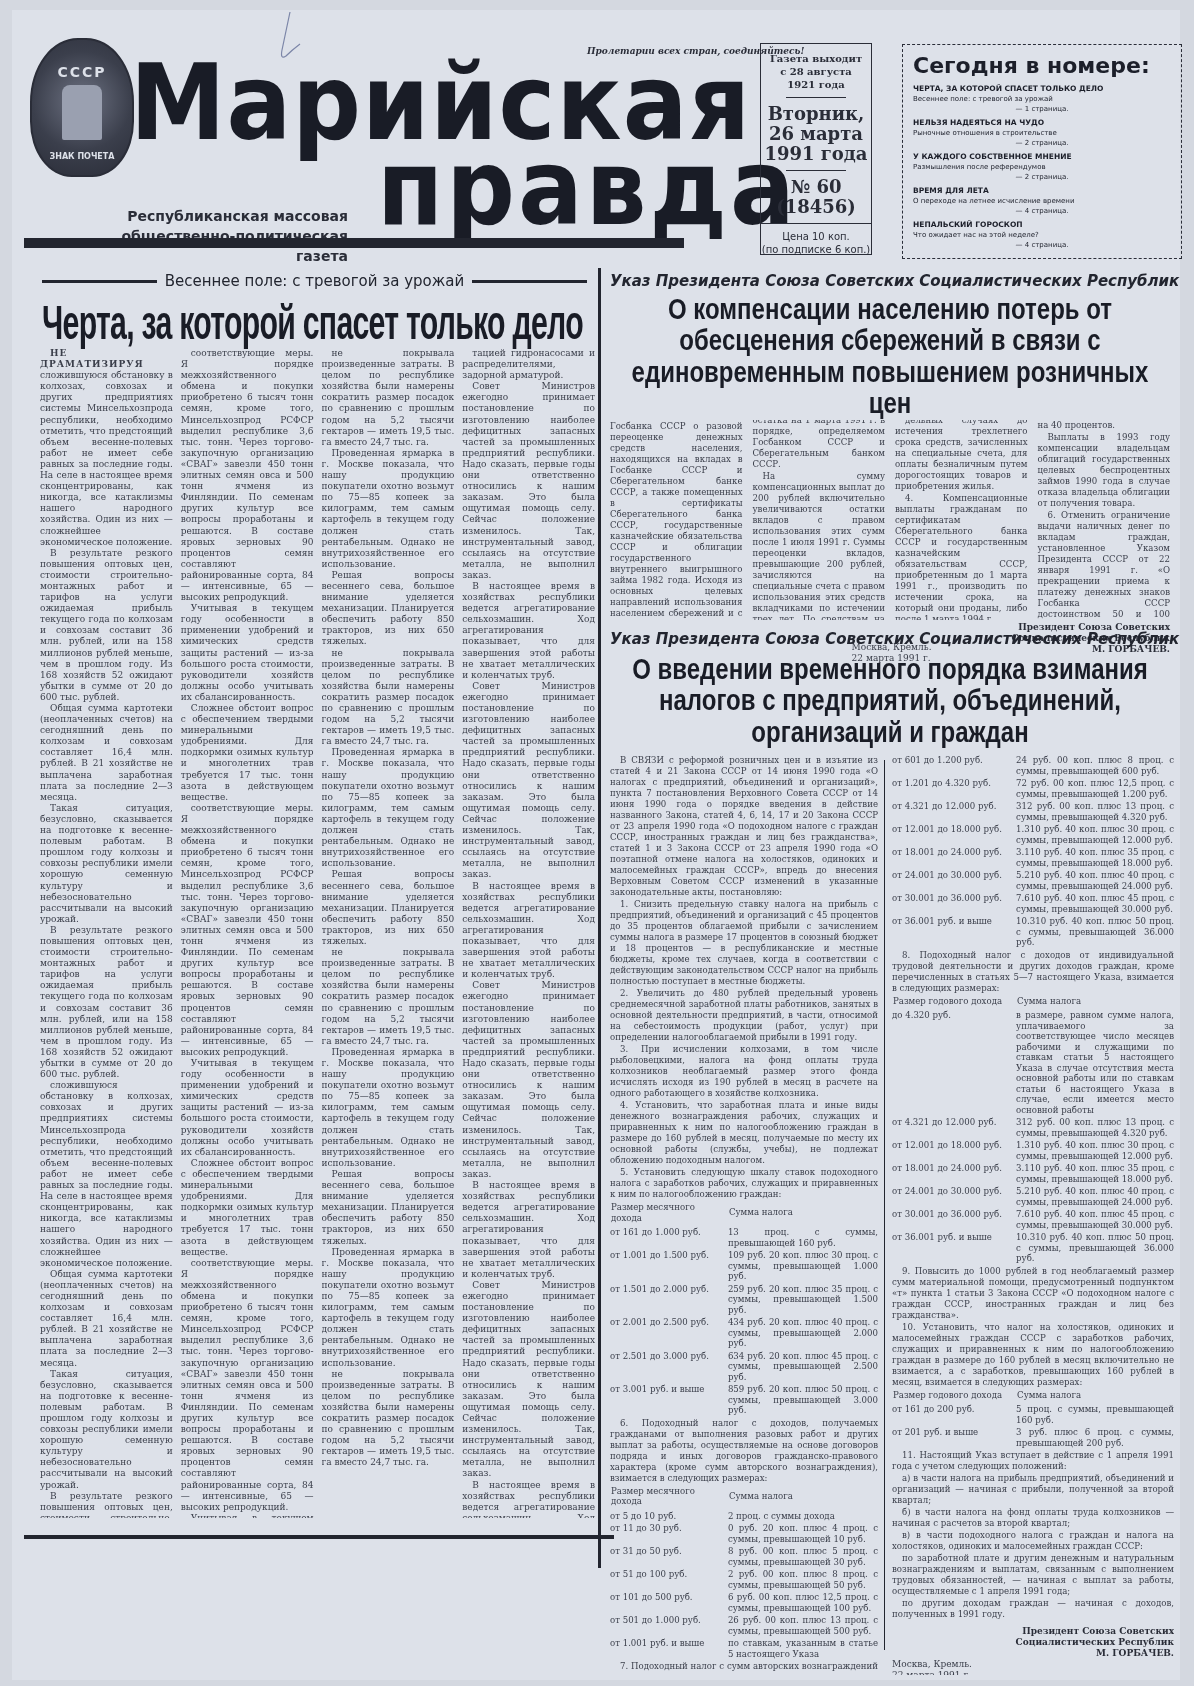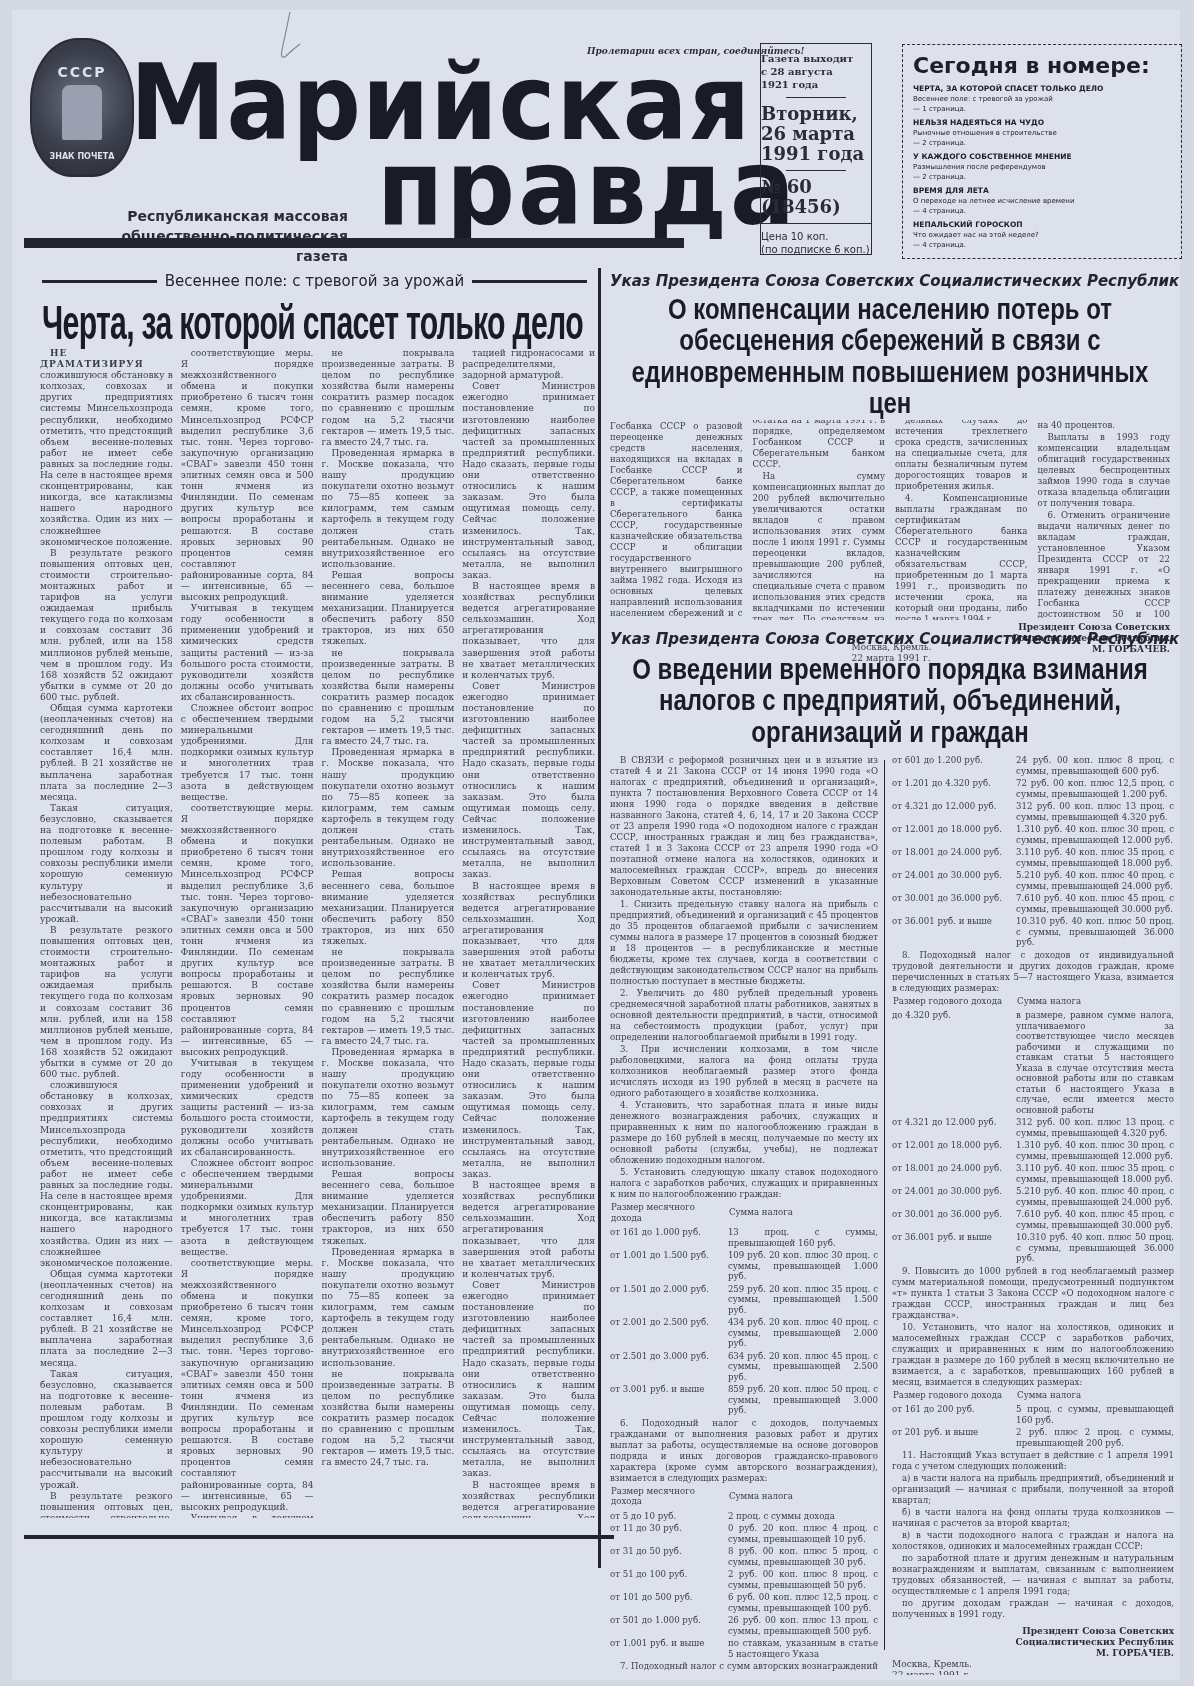--- a/index.html
+++ b/index.html
@@ -7,31 +7,31 @@
   .page{position:absolute;left:12px;top:10px;width:1168px;height:1670px;background:#dde1e9;}
   .abs{position:absolute;}
   
   .emblem{left:18px;top:28px;width:100px;height:135px;border-radius:46% 46% 40% 40%;background:radial-gradient(circle at 50% 45%,#6d7282 0%,#3b3f4c 55%,#2a2d38 100%);border:2px solid #2a2d38;}
   .emblem .lbl{position:absolute;left:0;right:0;text-align:center;color:#dde1e9;font:bold 10px "DejaVu Sans",sans-serif;}
   .motto{left:575px;top:36px;font:italic bold 9px "DejaVu Serif",serif;color:#2a2d38;}
   .title1{left:118px;top:40px;font:900 96px/1 "DejaVu Sans",sans-serif;letter-spacing:1px;color:#191c26;transform:scaleY(1.1);transform-origin:top left;}
   .title2{left:365px;top:125px;font:900 96px/1 "DejaVu Sans",sans-serif;letter-spacing:3px;color:#191c26;transform:scaleY(1.1);transform-origin:top left;}
   .subtitle{left:66px;top:180px;width:270px;text-align:right;font:bold 14px/20px "DejaVu Sans",sans-serif;color:#2a2d38;margin-top:16px;}
   .mast-bar{left:12px;top:228px;width:660px;height:10px;background:#22252f;}
-  .infobox{left:748px;top:33px;width:110px;height:210px;border:1.5px solid #2a2d38;font-family:"DejaVu Serif",serif;color:#2a2d38;}
+  .infobox{left:748px;top:33px;width:110px;height:210px;border:1.5px solid #2a2d38;text-align:center;font-family:"DejaVu Serif",serif;color:#2a2d38;}
   .infobox .s{font-size:10px;line-height:13px;font-weight:bold;}
   .infobox .d{font-size:18px;line-height:20px;font-weight:bold;}
   .infobox hr{border:none;border-top:1px solid #2a2d38;width:60px;margin:6px auto;}
   .infobox .p{font:10px/13px "DejaVu Sans",sans-serif;}
   .toc{left:890px;top:34px;width:280px;height:215px;border:1.5px dashed #2a2d38;padding:8px 10px;box-sizing:border-box;}
   .toc h2{margin:0 0 6px 0;font:bold 22px "DejaVu Sans",sans-serif;color:#1c1f2a;}
   .toc .it{margin-bottom:4px;}
   .toc .t{font:bold 7.5px/10px "DejaVu Sans",sans-serif;}
   .toc .sub{font:7px/10px "DejaVu Sans",sans-serif;}
-  .toc .pg{font:7px/10px "DejaVu Sans",sans-serif;text-align:left;}
+  .toc .pg{font:7px/10px "DejaVu Sans",sans-serif;text-align:center;}
   
   .kicker{left:30px;top:262px;width:545px;display:flex;align-items:center;gap:8px;}
   .kicker .line{flex:1;height:3px;background:#22252f;}
   .kicker span{font:15px "DejaVu Sans",sans-serif;color:#22252f;}
   .headline{left:30px;top:285px;width:560px;font:bold 42px/48px "Liberation Sans Narrow","Liberation Sans",sans-serif;color:#191c26;transform:scaleX(0.72) scaleY(1.15);transform-origin:top left;white-space:nowrap;letter-spacing:-1px;}
   .vrule{left:586px;top:258px;width:3px;height:1300px;background:#22252f;}
   .cols{left:28px;top:338px;width:555px;height:1170px;display:flex;gap:8px;}
   .col{flex:1;font:9px/11.1px "DejaVu Serif",serif;color:#3a3e4a;text-align:justify;overflow:hidden;}
   .col p{margin:0;text-indent:10px;}
   .col .lead{font-weight:bold;letter-spacing:1px;}
@@ -383,21 +383,21 @@
           <tr>
             <th>Размер годового дохода</th>
             <th>Сумма налога</th>
           </tr>
       <tr>
             <td class="l">от 161 до 200 руб.</td>
             <td>5 проц. с суммы, превышающей 160 руб.</td>
           </tr>
       <tr>
             <td class="l">от 201 руб. и выше</td>
-            <td>2 руб. плюс 2 проц. с суммы, превышающей 200 руб.</td>
+            <td>3 руб. плюс 6 проц. с суммы, превышающей 200 руб.</td>
           </tr>
     </tbody>
       </table>
     <p>11. Настоящий Указ вступает в действие с 1 апреля 1991 года с учетом следующих положений:</p>
     <p>а) в части налога на прибыль предприятий, объединений и организаций — начиная с прибыли, полученной за второй квартал;</p>
     <p>б) в части налога на фонд оплаты труда колхозников — начиная с расчетов за второй квартал;</p>
     <p>в) в части подоходного налога с граждан и налога на холостяков, одиноких и малосемейных граждан СССР:</p>
     <p>по заработной плате и другим денежным и натуральным вознаграждениям и выплатам, связанным с выполнением трудовых обязанностей, — начиная с выплат за работы, осуществляемые с 1 апреля 1991 года;</p>
     <p>по другим доходам граждан — начиная с доходов, полученных в 1991 году.</p>
     <div class="sig-r" style="margin-top:6px;">

